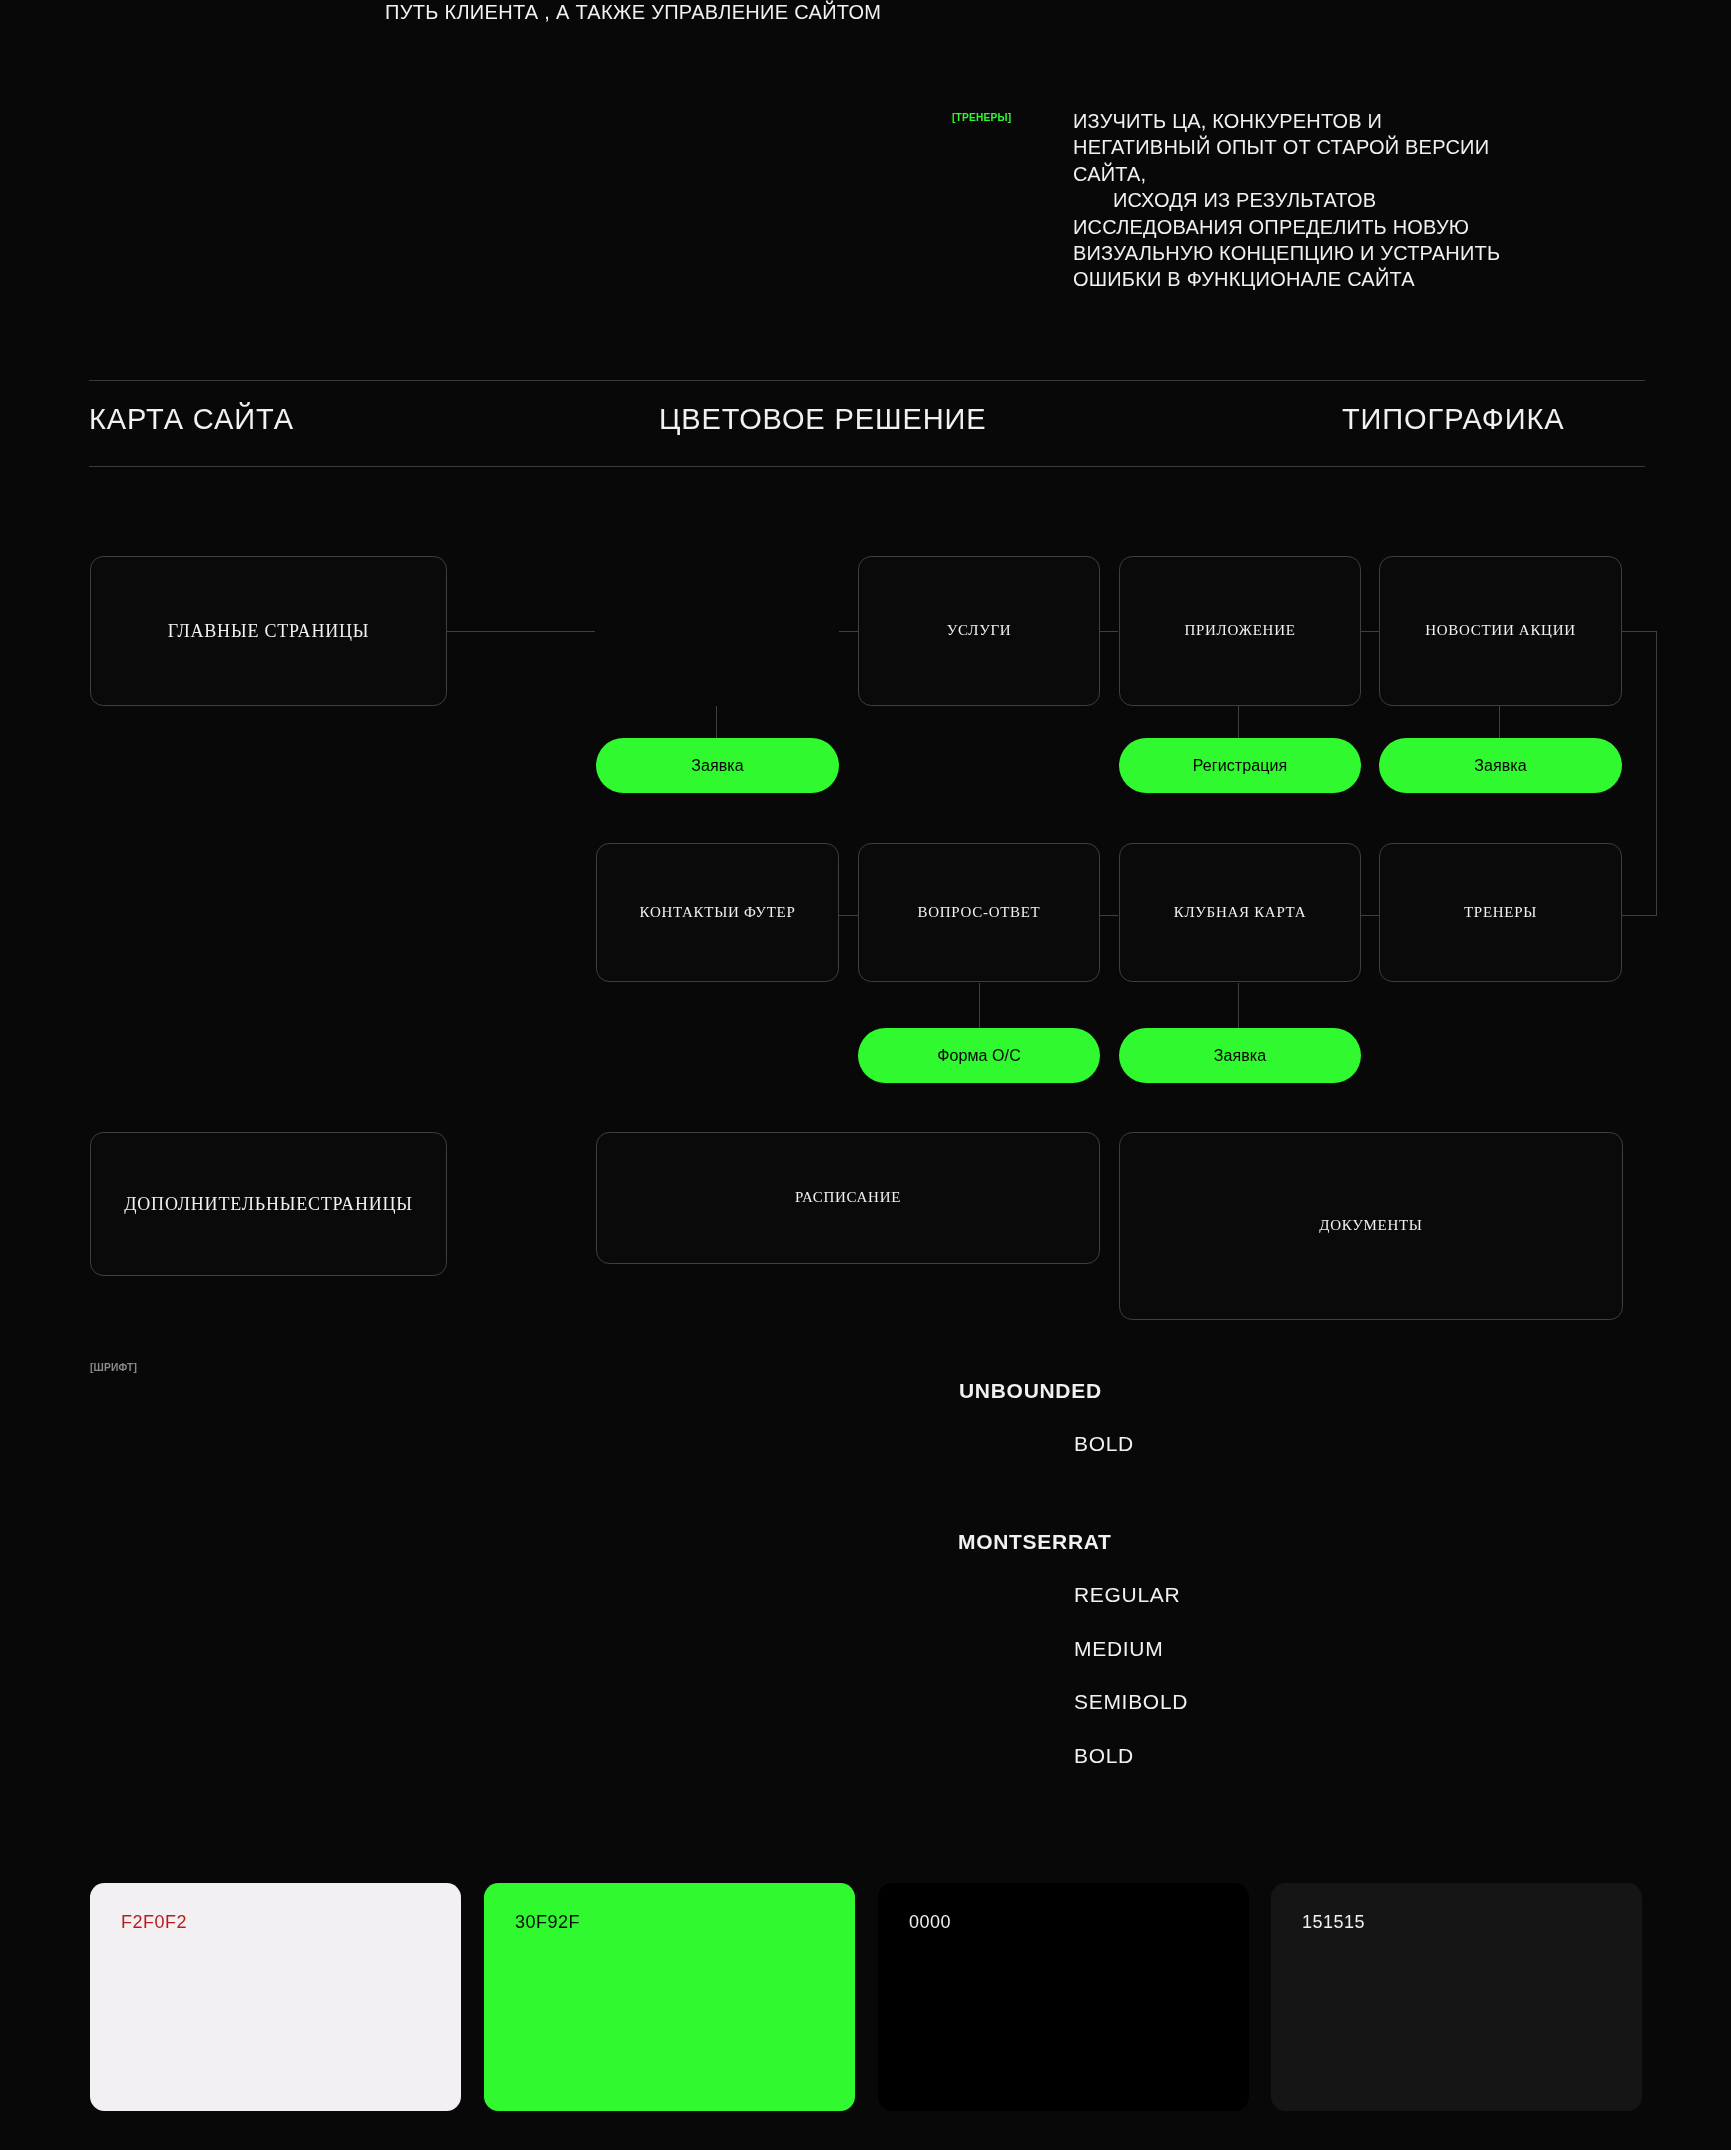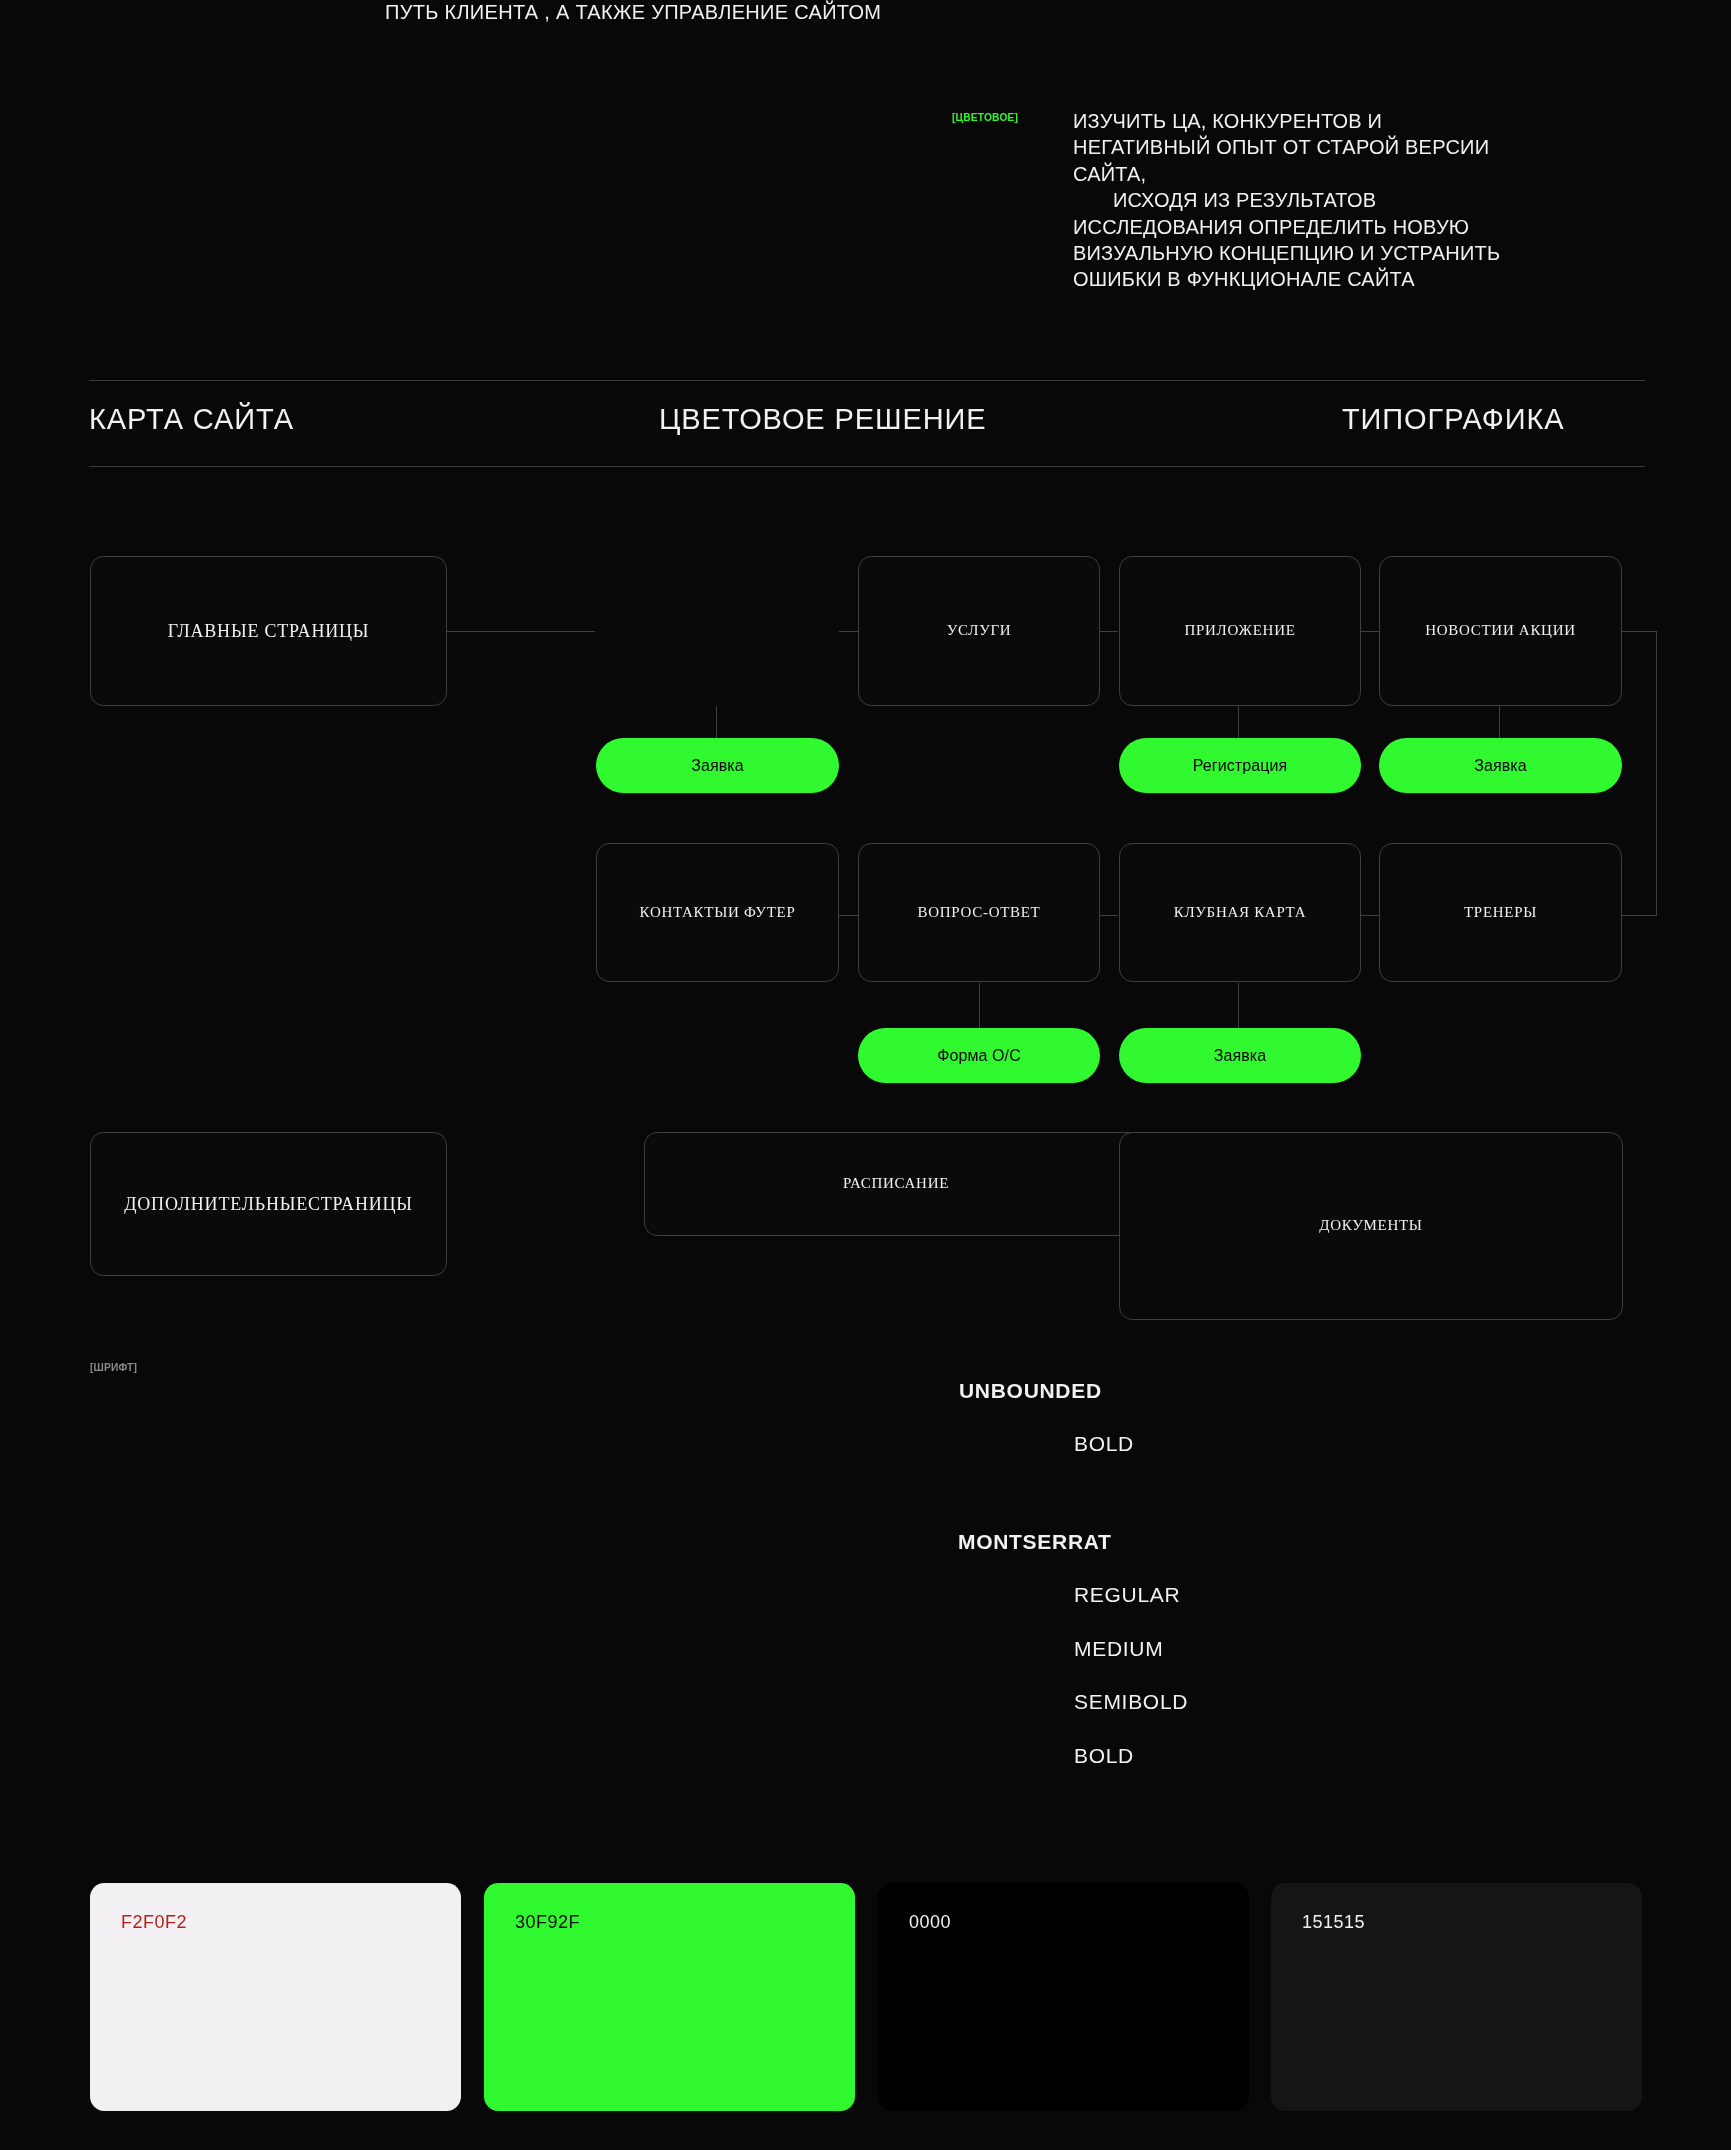--- a/index.html
+++ b/index.html
@@ -165,21 +165,21 @@
     font-size: 18px;
     letter-spacing: 0.5px;
   }
 </style>
 </head>
 <body>
 
 <div class="headline-top">ПУТЬ КЛИЕНТА , А ТАКЖЕ УПРАВЛЕНИЕ САЙТОМ</div>
 
 <div class="solution-wrap">
-  <div class="solution-tag">[ЦВЕТОВОЕ]</div>
+  <div class="solution-tag">[ТРЕНЕРЫ]</div>
   <div class="solution-text">
     <span>ИЗУЧИТЬ ЦА, КОНКУРЕНТОВ И</span><br>
     <span>НЕГАТИВНЫЙ ОПЫТ ОТ СТАРОЙ ВЕРСИИ</span><br>
     <span>САЙТА,</span><br>
     <span class="indent"></span><span>ИСХОДЯ ИЗ РЕЗУЛЬТАТОВ</span><br>
     <span>ИССЛЕДОВАНИЯ ОПРЕДЕЛИТЬ НОВУЮ</span><br>
     <span>ВИЗУАЛЬНУЮ КОНЦЕПЦИЮ И УСТРАНИТЬ</span><br>
     <span>ОШИБКИ В ФУНКЦИОНАЛЕ САЙТА</span>
   </div>
 </div>
@@ -247,21 +247,21 @@
   <div class="pill" style="left:858px; top:1028px; width:242px; height:55px;">Форма О/С</div>
 
   <div class="pill" style="left:1119px; top:1028px; width:242px; height:55px;">Заявка</div>
 
   <div class="node big" style="left:90px; top:1132px; width:357px; height:144px;">
     <span>ДОПОЛНИТЕЛЬНЫЕ</span>
       <br>
     <span>СТРАНИЦЫ</span>
   </div>
 
-  <div class="node" style="left:596px; top:1132px; width:504px; height:104px;margin-left:48px;">РАСПИСАНИЕ</div>
+  <div class="node" style="left:596px; top:1132px; width:504px; height:132px;">РАСПИСАНИЕ</div>
 
   <div class="node" style="left:1119px; top:1132px; width:504px; height:188px;">ДОКУМЕНТЫ</div>
 </div>
 
 <div class="font-tag">[ШРИФТ]</div>
 
 <div class="font-family-name" style="left:959px; top:1379px;">UNBOUNDED</div>
 <div class="font-weight-name" style="left:1074px; top:1432px;">BOLD</div>
 
 <div class="font-family-name" style="left:958px; top:1530px;">MONTSERRAT</div>

